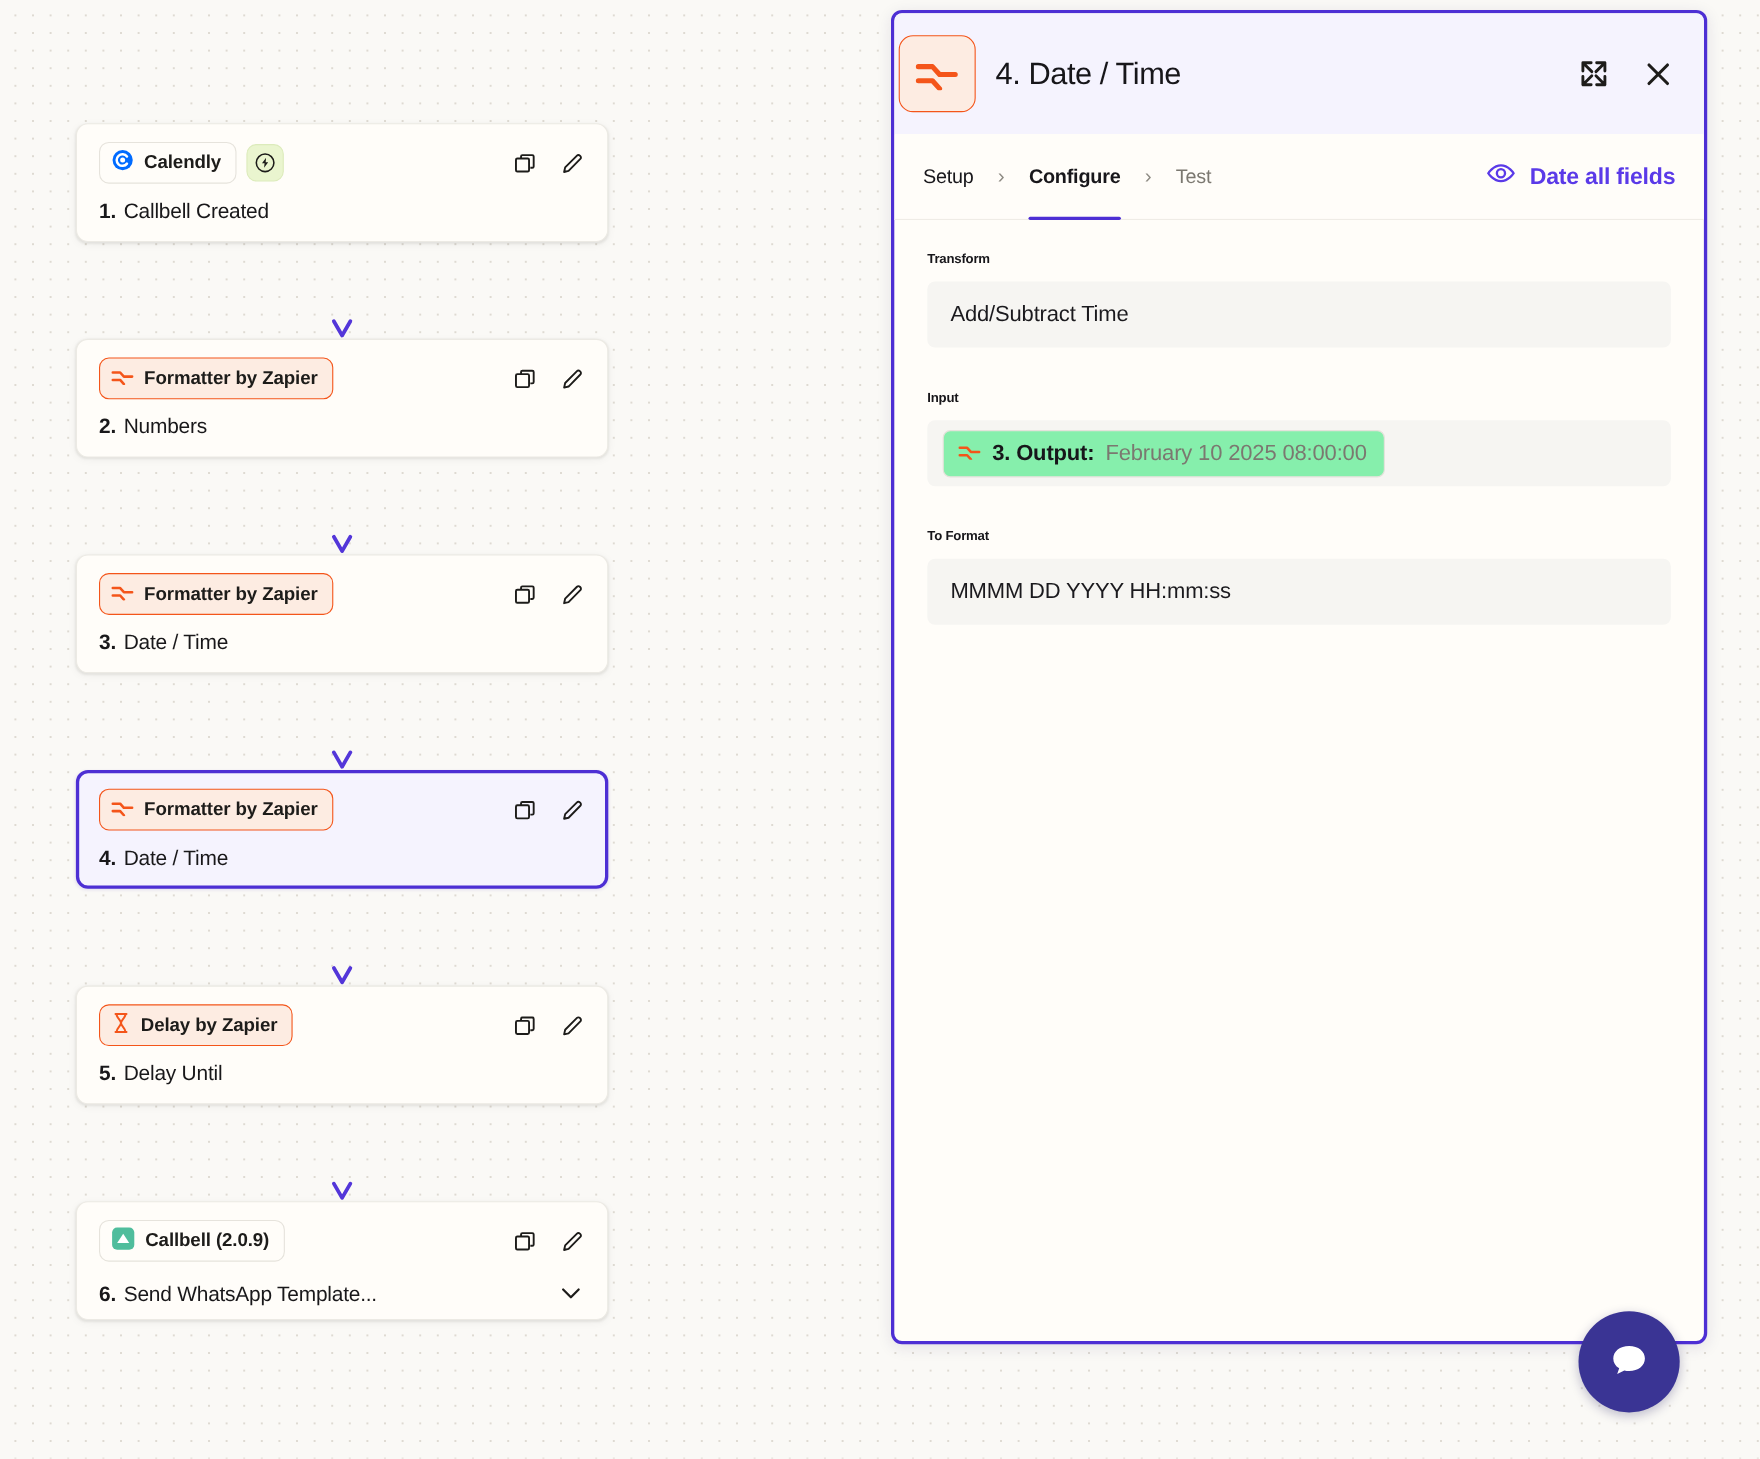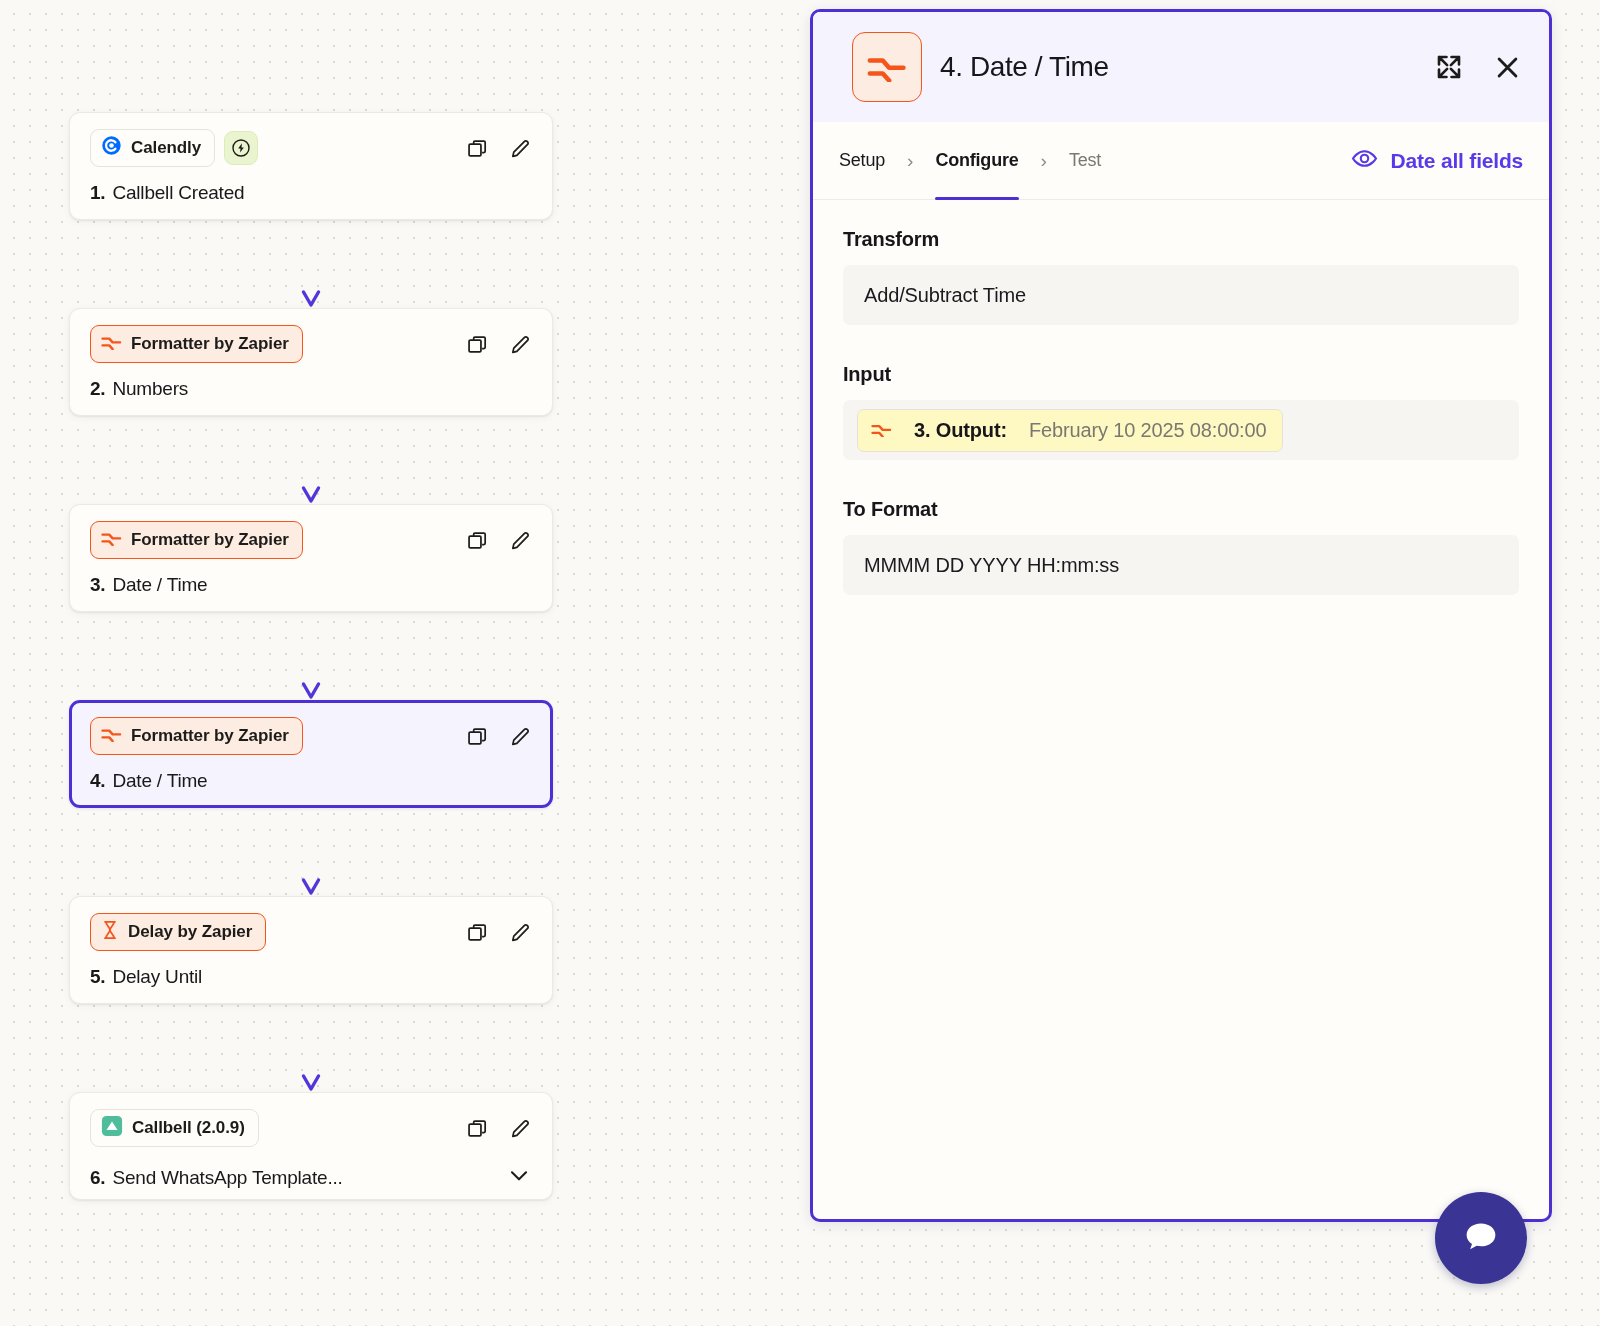--- a/index.html
+++ b/index.html
@@ -118,21 +118,21 @@
     border-radius: 10px;
     overflow: hidden;
     box-shadow: 0 3px 14px rgba(40,30,90,.1);
   }
 
   #panel-header {
     height: 110px;
     background: #f5f3fe;
     display: flex;
     align-items: center;
-    padding: 0 26px 0 39px;
+    padding: 0 26px 0 4px;
     gap: 18px;
   }
 
   .panel-app-icon {
     width: 70px; height: 70px;
     border-radius: 13px;
     background: #fdece2;
     border: 1.6px solid #f4551a;
     display: flex; align-items: center; justify-content: center;
     flex: none;
@@ -195,21 +195,21 @@
     font-size: 21px;
     font-weight: 700;
     letter-spacing: -.2px;
     cursor: pointer;
   }
 
   #panel-body { padding: 28px 30px 0 30px; }
 
   .field { margin-bottom: 38px; }
   .field-label {
-    font-size: 20px;
+    font-size: 12px;
     font-weight: 700;
     color: #17161a;
     letter-spacing: -.2px;
     margin-bottom: 14px;
   }
   .field-box {
     background: #f6f5f2;
     border-radius: 7px;
     min-height: 60px;
     display: flex;
@@ -217,22 +217,22 @@
     padding: 0 21px;
     font-size: 20px;
     color: #1b1a1e;
     letter-spacing: -.15px;
   }
   .field-box.token-wrap { padding: 0 14px; }
 
   .token {
     display: inline-flex;
     align-items: center;
-    gap: 22px;
-    background: #fef9c3;
+    gap: 10px;
+    background: #86efac;
     border: 1px solid #e5e2db;
     border-radius: 7px;
     padding: 9px 16px 9px 13px;
     font-size: 20px;
     letter-spacing: -.15px;
   }
   .token-label { font-weight: 700; color: #17161a; }
   .token-value { color: #7b7870; }
 
   

